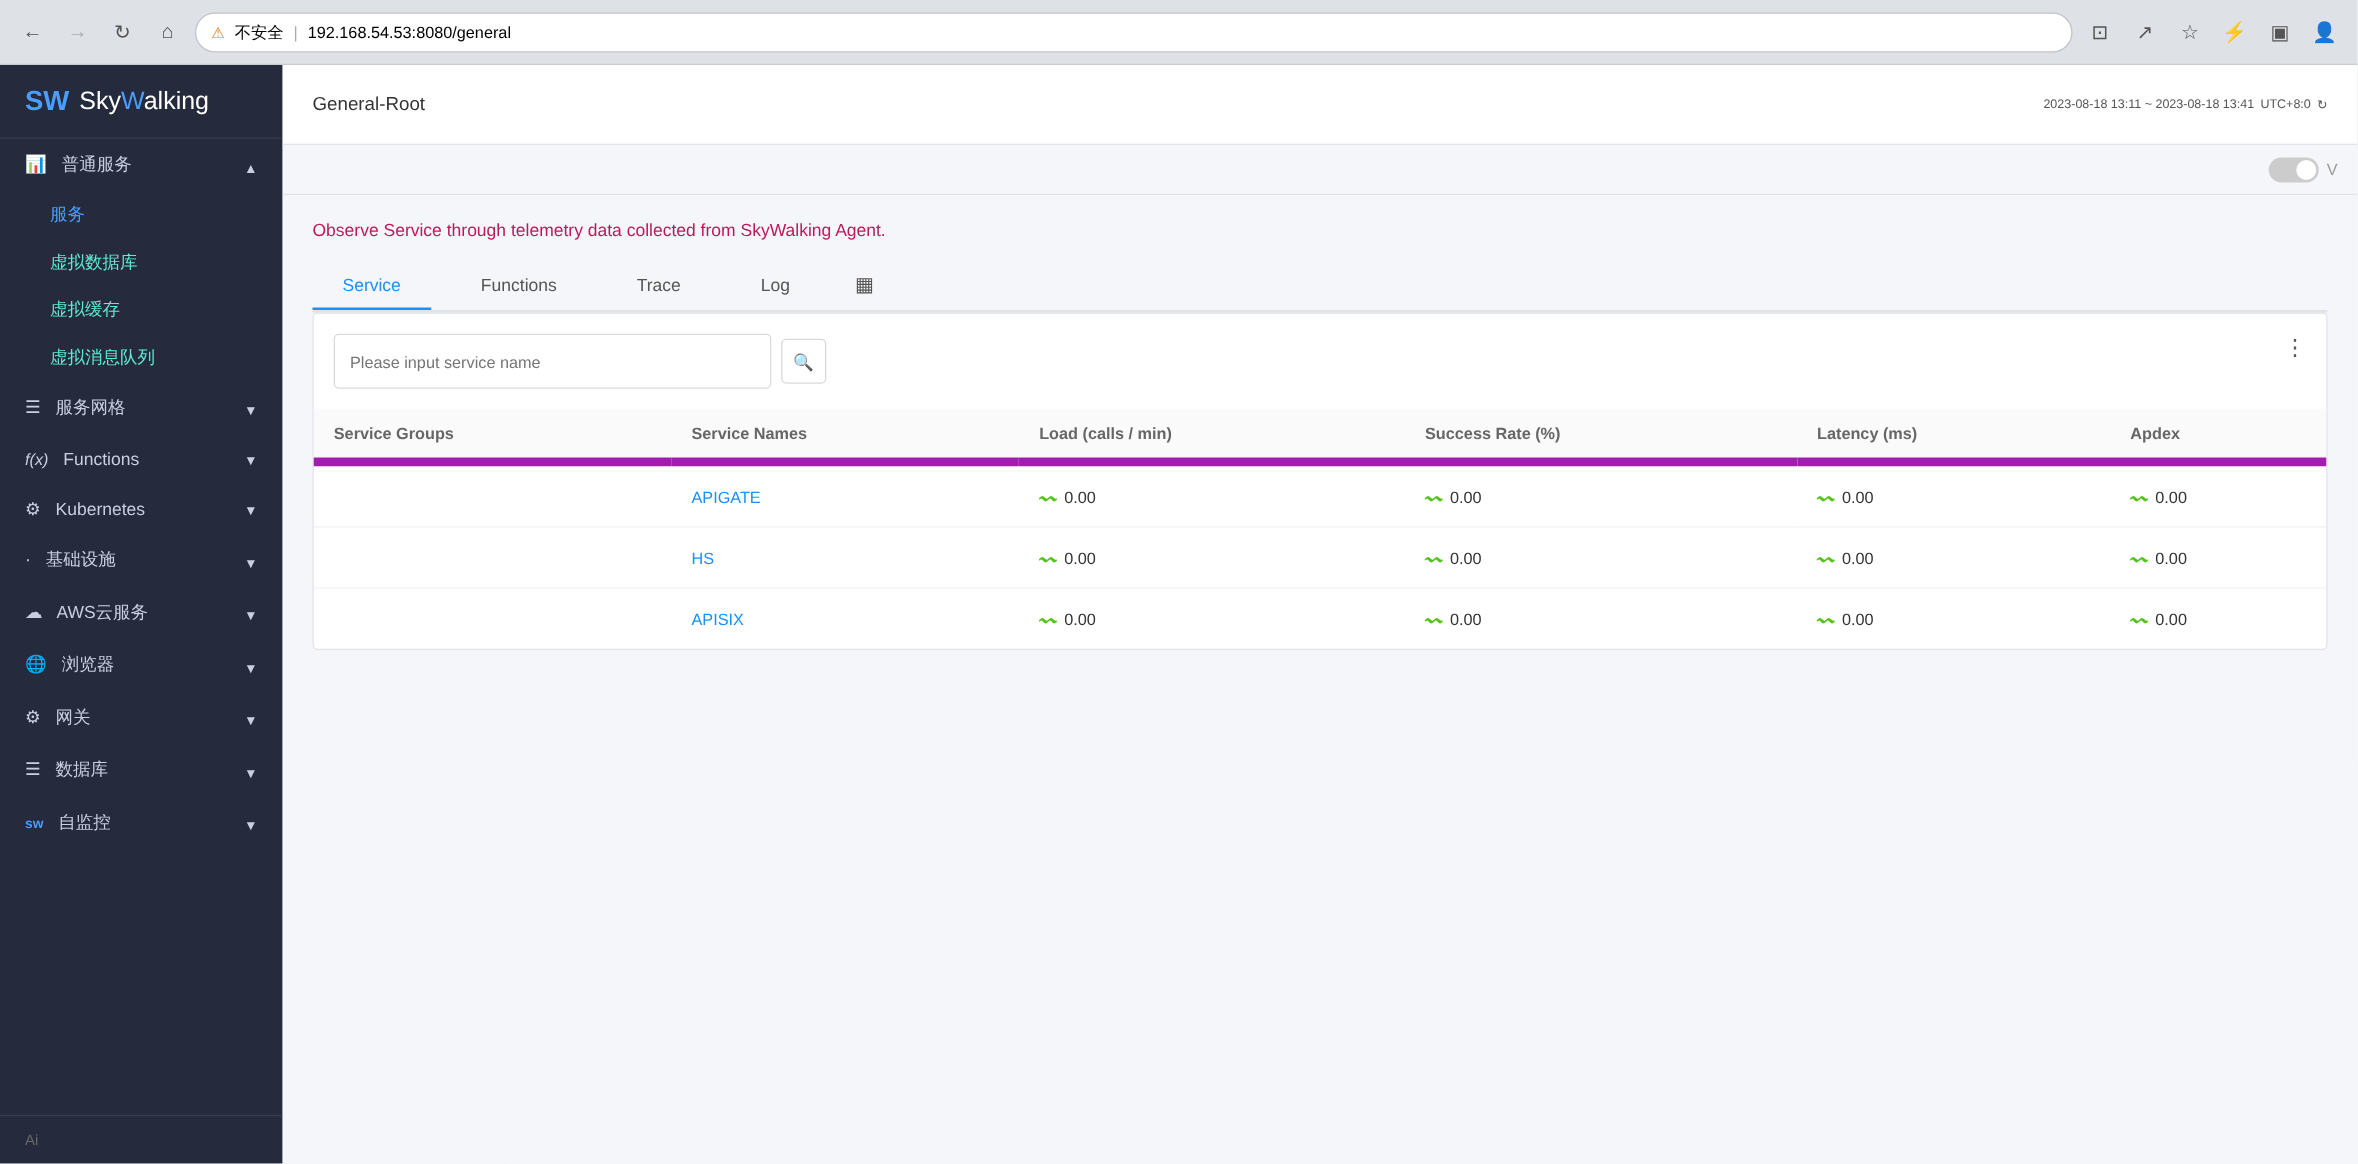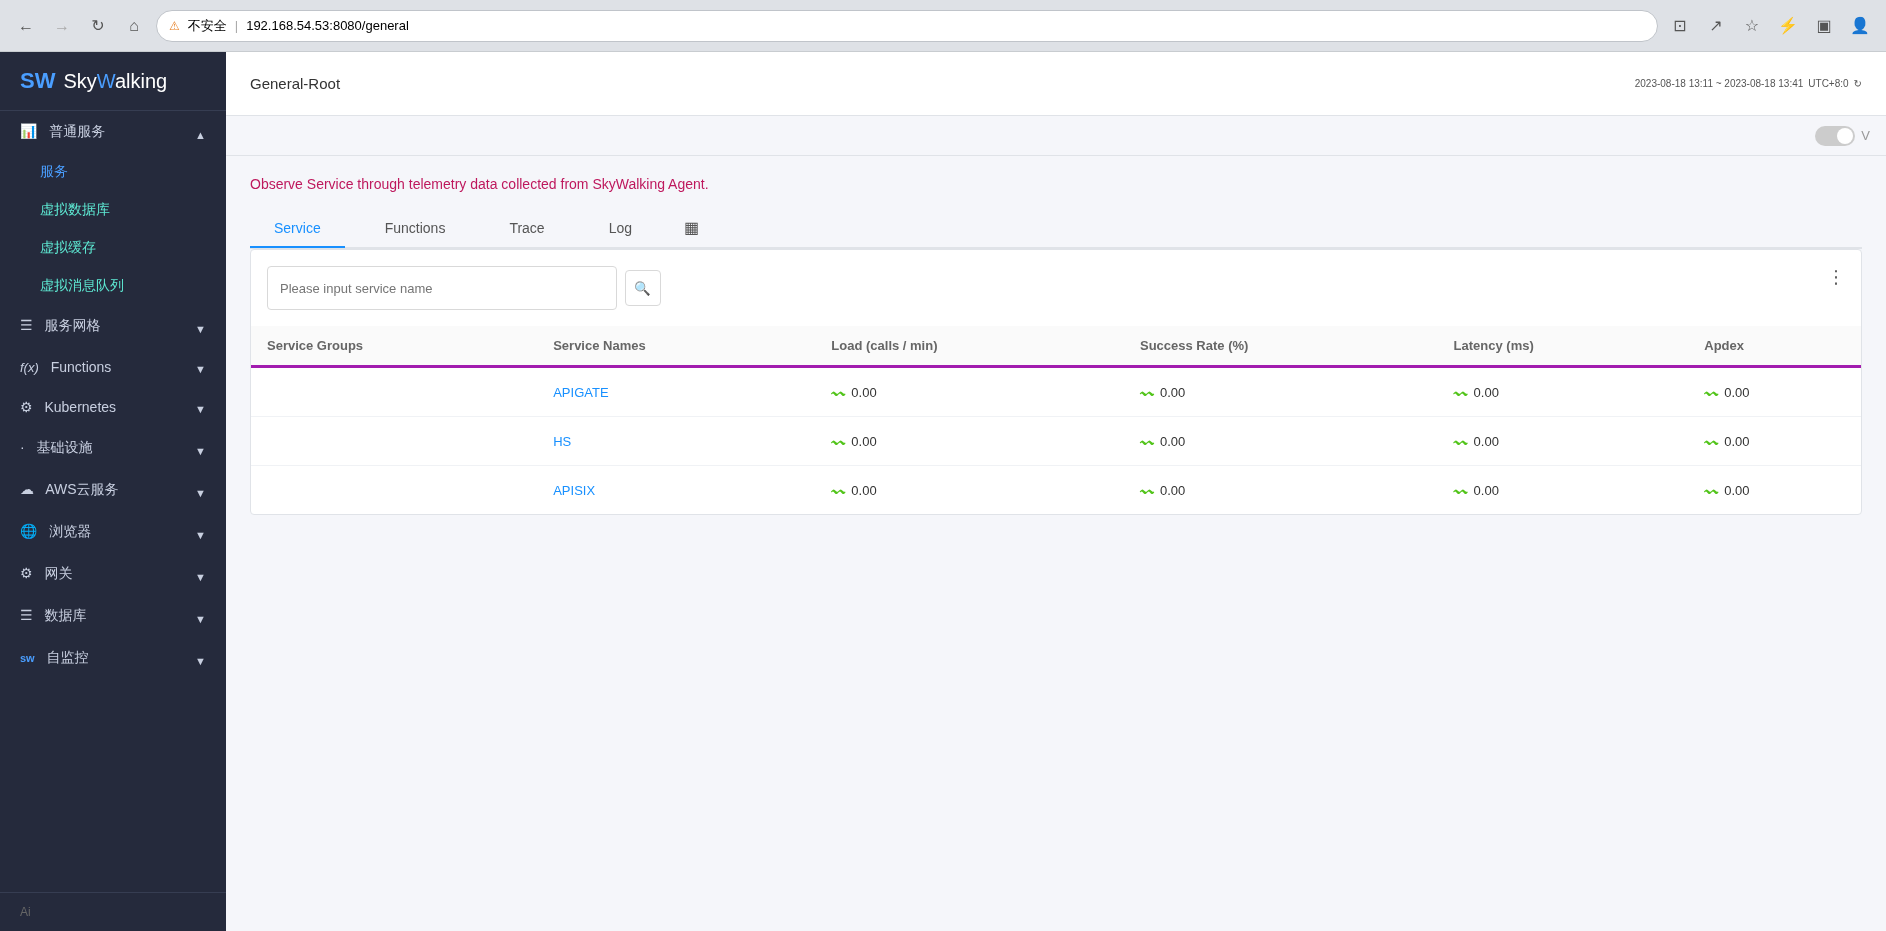--- a/index.html
+++ b/index.html
@@ -201,21 +201,21 @@
     }
 
     table { width: 100%; border-collapse: collapse; }
     thead tr { background: #fafafa; }
     th {
       padding: 12px 16px;
       text-align: left;
       font-size: 13px;
       font-weight: 600;
       color: #666;
-      border-bottom: 3px solid #a21caf;
+      border-bottom: 7px solid #a21caf;
     }
     td {
       padding: 14px 16px;
       font-size: 13px;
       color: #333;
       border-bottom: 1px solid #f0f2f5;
     }
     tr:last-child td { border-bottom: none; }
     .service-link { color: #1890ff; cursor: pointer; text-decoration: none; text-align: center; }
     .metric-cell { display: flex; align-items: center; gap: 6px; }

